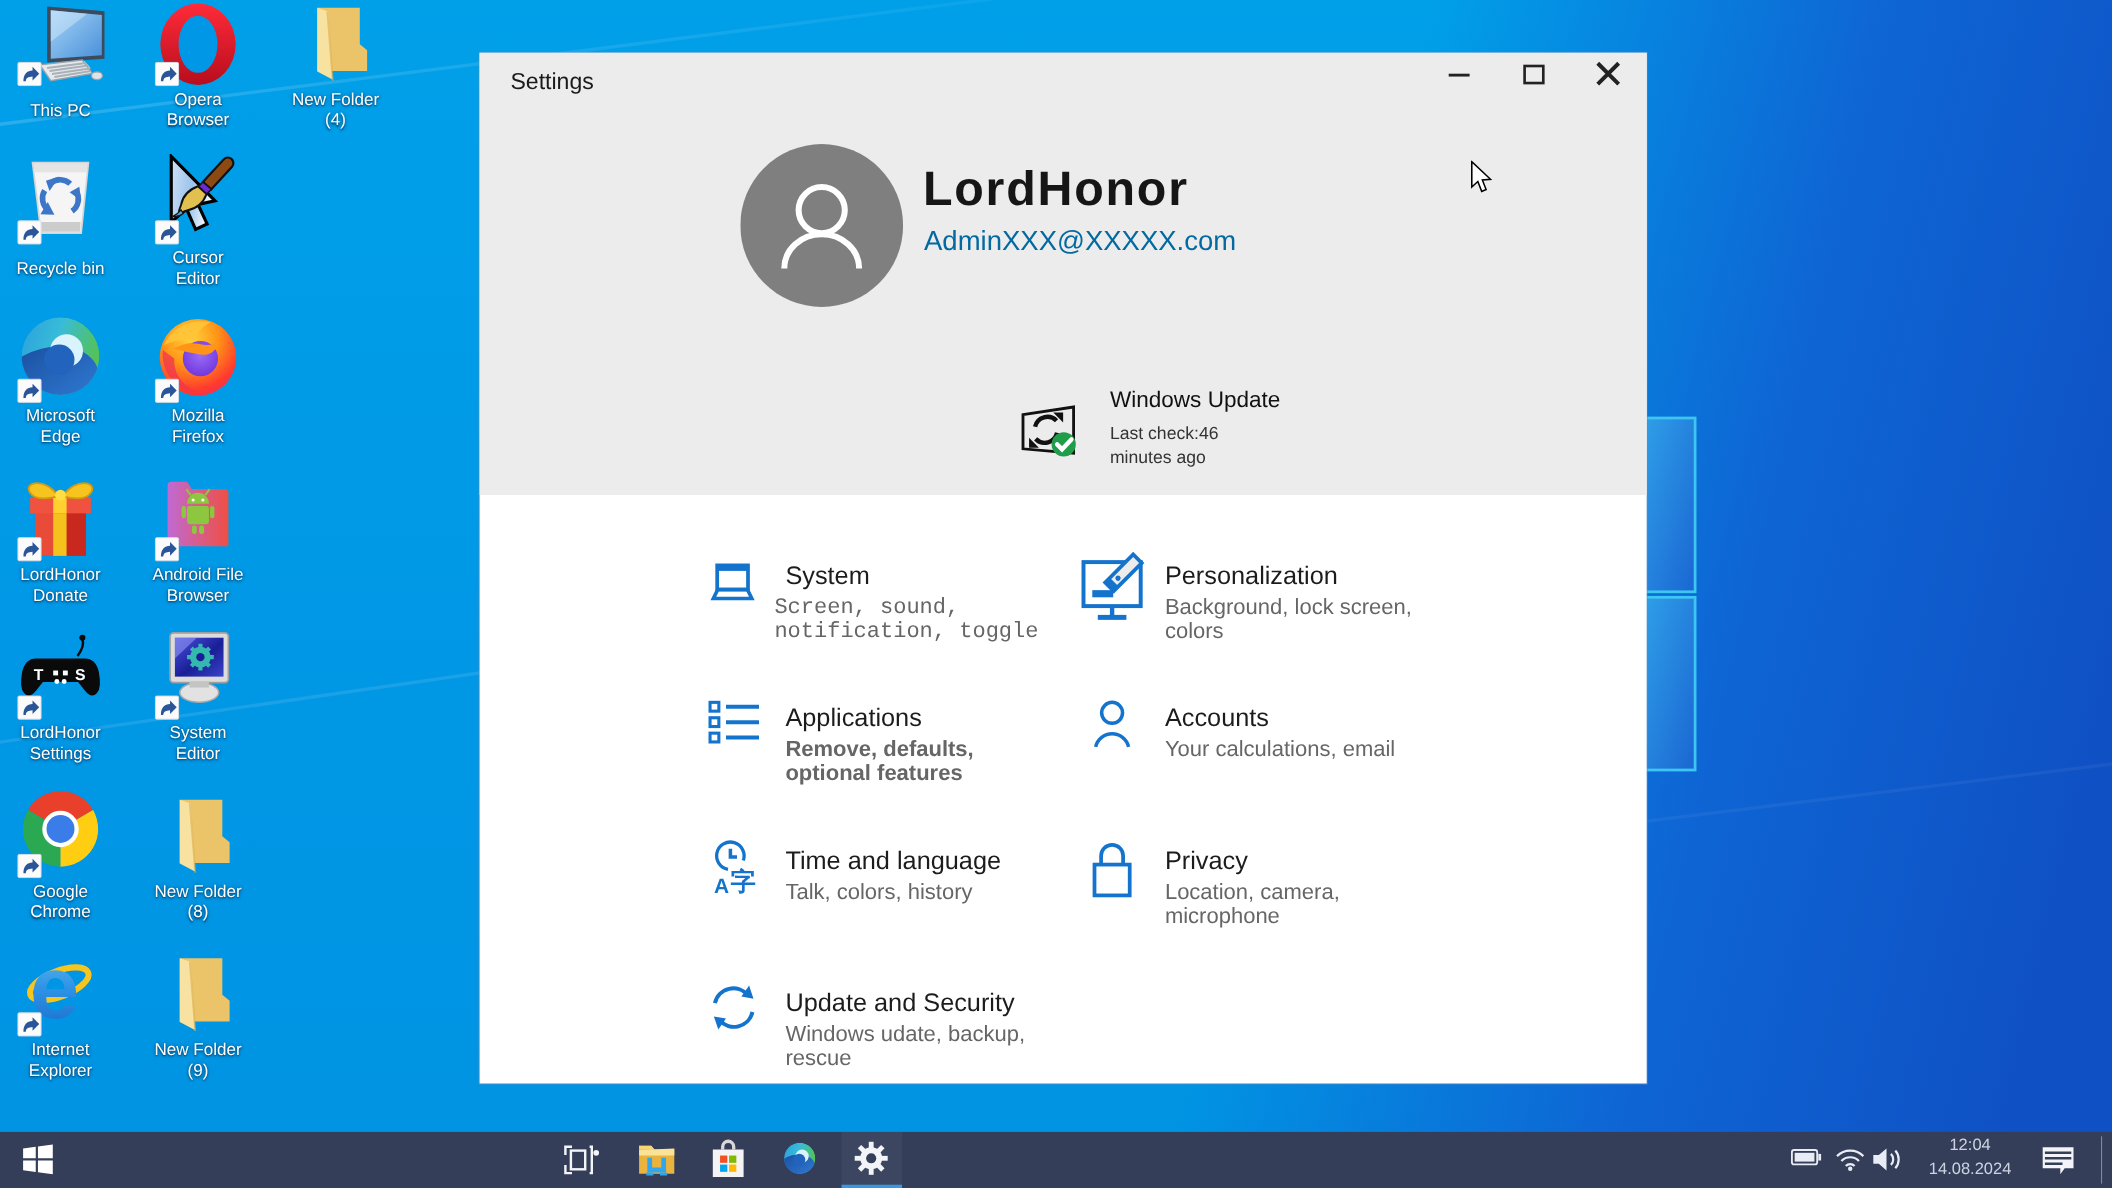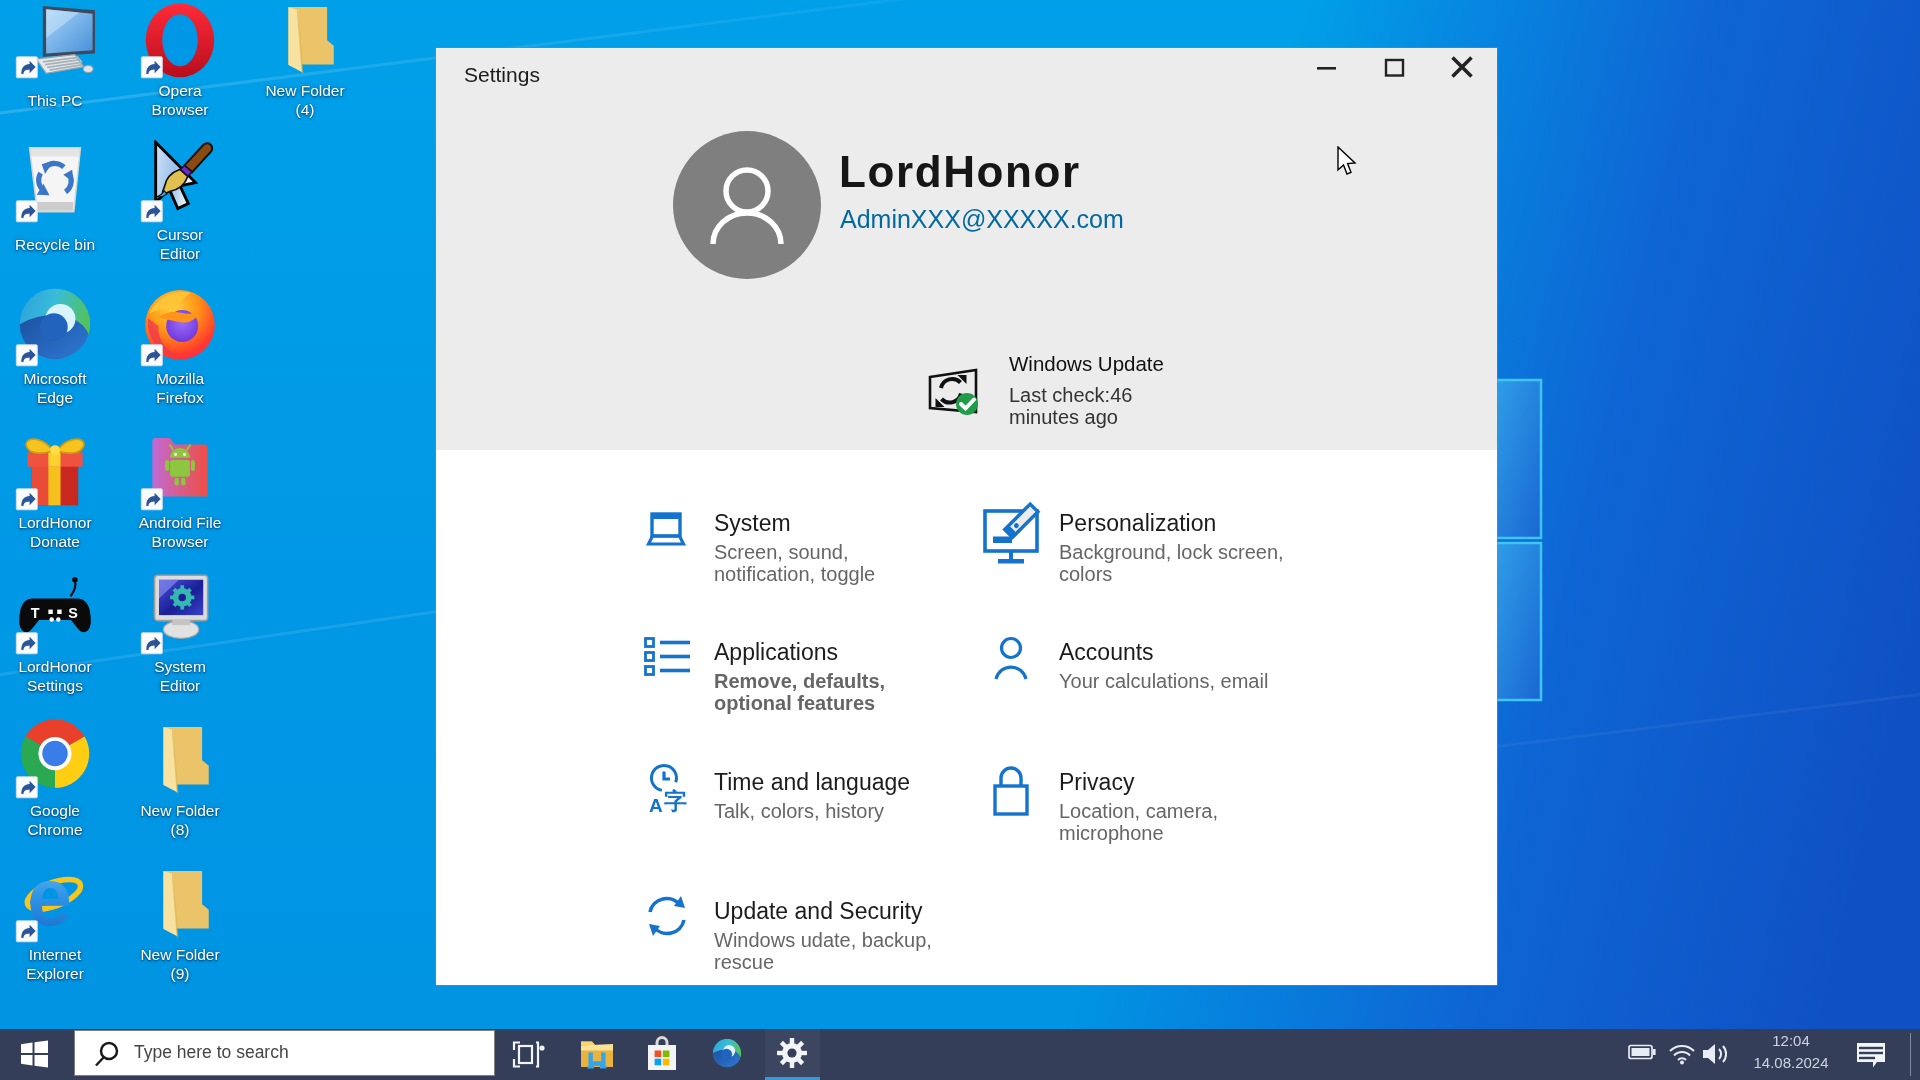--- a/index.html
+++ b/index.html
@@ -300,29 +300,29 @@
   <svg class="abs" style="left:485px; top:315px;" width="100" height="110" viewBox="0 0 100 110">
     <polygon points="9,14 55,7 55,49 9,45" fill="none" stroke="#111" stroke-width="2.6"></polygon>
     <path d="M20,25 a11.5,11.5 0 0 1 19.5,-5.5" fill="none" stroke="#111" stroke-width="4"></path>
     <polygon points="36.5,12 45.5,21 45.5,12" fill="#111"></polygon>
     <path d="M40,30.5 a11.5,11.5 0 0 1 -19.5,5.5" fill="none" stroke="#111" stroke-width="4"></path>
     <polygon points="23.5,44 14.5,35 14.5,44" fill="#111"></polygon>
     <circle cx="46" cy="41" r="11" fill="#1f9d49"></circle>
     <path d="M40,41 l4.5,4.5 L53,36.5" fill="none" stroke="#fff" stroke-width="4" stroke-linecap="round"></path>
   </svg>
   <div class="abs" style="left:573px; top:304px; font-size:20.5px; color:#111;">Windows Update</div>
-  <div class="abs" style="left:573px; top:336px; font-size:20px; line-height:22px; color:#333;">Last check:46<br>minutes ago</div>
+  <div class="abs" style="left:573px; top:336px; font-size:16px; line-height:22px; color:#333;">Last check:46<br>minutes ago</div>
 
   <svg class="abs" style="left:200px; top:455px;" width="70" height="60" viewBox="0 0 70 60">
     <rect x="16" y="11" width="28" height="22" fill="none" stroke="#1473cc" stroke-width="3.4"></rect>
     <rect x="16" y="11" width="28" height="5" fill="#1473cc"></rect>
     <path d="M12.5,41 L16.5,33 H43.5 L47.5,41 Z" fill="none" stroke="#1473cc" stroke-width="3.2"></path>
   </svg>
   <div class="catitle" style="left:278px; top:462px;">System</div>
-  <div class="casub" style="left:278px; top:494px;">Screen, sound,<br>notification, toggle</div>
+  <div class="casub" style="left:268px; top:494px;font-family:Liberation Mono, monospace;">Screen, sound,<br>notification, toggle</div>
 
   <svg class="abs" style="left:540px; top:450px;" width="70" height="72" viewBox="0 0 70 72">
     <rect x="9" y="13" width="52" height="40" fill="none" stroke="#1473cc" stroke-width="3.6"></rect>
     <line x1="35" y1="53" x2="35" y2="61" stroke="#1473cc" stroke-width="4"></line>
     <rect x="22" y="61" width="26" height="4.5" fill="#1473cc"></rect>
     <g transform="translate(-4.5,6.5)">
     <g transform="rotate(45 47 19)">
       <rect x="41.5" y="-3" width="11" height="36" fill="#ececec" stroke="#1473cc" stroke-width="3.4"></rect>
       <rect x="41.5" y="27" width="11" height="6" fill="#1473cc"></rect>
       <circle cx="47" cy="22" r="2.4" fill="#1473cc"></circle>
@@ -388,27 +388,20 @@
 </svg>
 
 <div id="bar">
 
   <svg class="abs" style="left:20px; top:11px;" width="29" height="28" viewBox="0 0 29 28">
     <polygon points="1,4.2 12.5,2.6 12.5,13 1,13" fill="#fff"></polygon>
     <polygon points="14.5,2.3 28,0.5 28,13 14.5,13" fill="#fff"></polygon>
     <polygon points="1,15 12.5,15 12.5,25.4 1,23.8" fill="#fff"></polygon>
     <polygon points="14.5,15 28,15 28,27.5 14.5,25.7" fill="#fff"></polygon>
   </svg>
-  <div id="search">
-    <svg class="abs" style="left:17px; top:9px;" width="30" height="32" viewBox="0 0 30 32">
-      <circle cx="17" cy="11" r="8" fill="none" stroke="#1a1a1a" stroke-width="2.5"></circle>
-      <line x1="11.5" y1="17.5" x2="4" y2="25.5" stroke="#1a1a1a" stroke-width="2.5"></line>
-    </svg>
-    <span>Type here to search</span>
-  </div>
 
   <svg class="abs" style="left:512px; top:10px;" width="34" height="31" viewBox="0 0 34 31">
     <g stroke="#f2f4f8" stroke-width="2.2" fill="none">
       <path d="M8,3.5 H2 V11"></path>
         <path d="M2,20 V27.5 H8"></path>
       <rect x="7" y="7" width="13" height="17"></rect>
       <path d="M24,3.5 H26 V27.5 H24"></path>
     </g>
     <circle cx="30" cy="9" r="2.6" fill="#f2f4f8"></circle>
   </svg>

